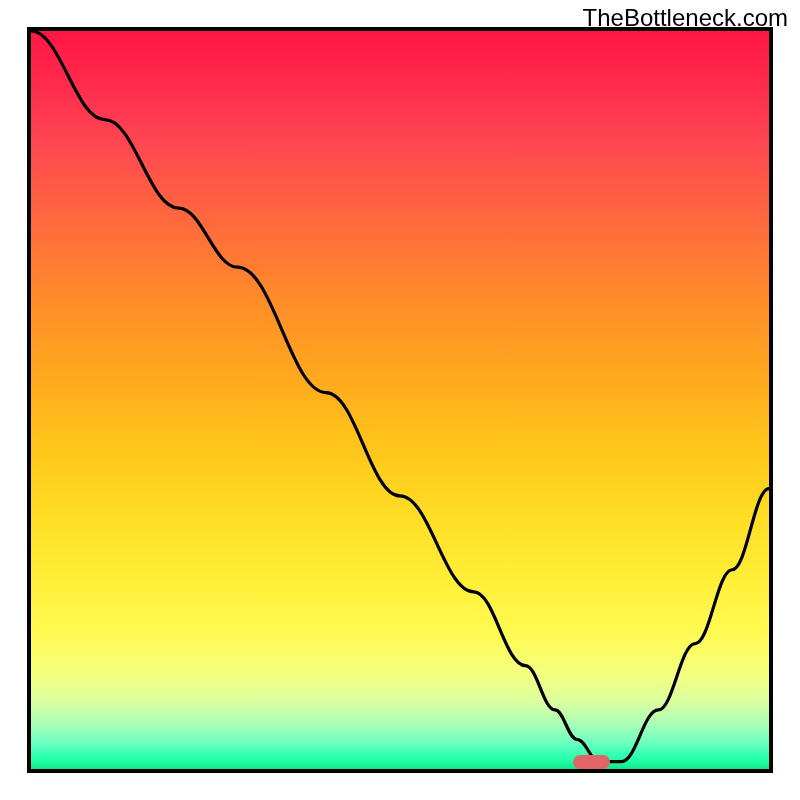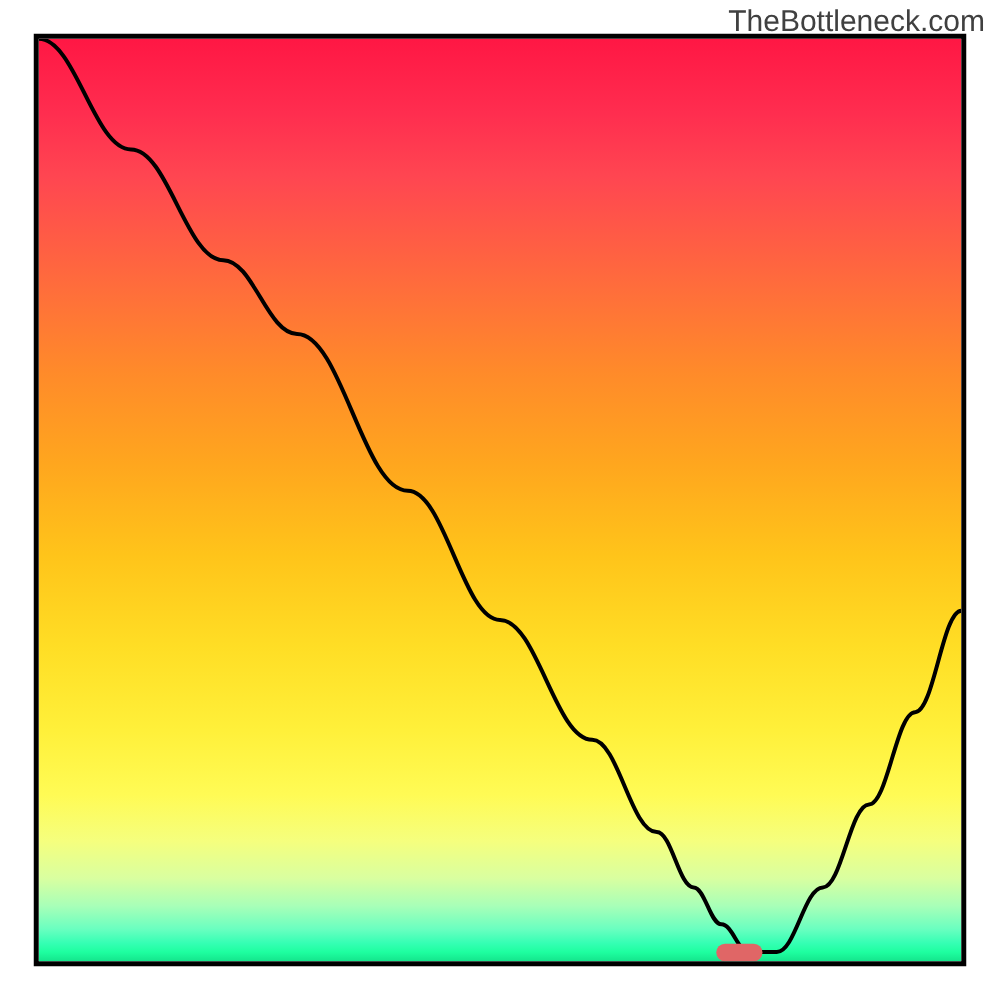--- a/index.html
+++ b/index.html
@@ -9,21 +9,21 @@
     height: 800px;
     background: #ffffff;
     position: relative;
     font-family: Arial, Helvetica, sans-serif;
   }
 
   .watermark {
     position: absolute;
     top: 4px;
     right: 12px;
-    color: #404040;
+    color: #000000;
     font-size: 24px;
     font-weight: 400;
     z-index: 10;
   }
 
   .plot {
     position: absolute;
     left: 27px;
     top: 27px;
     width: 746px;

